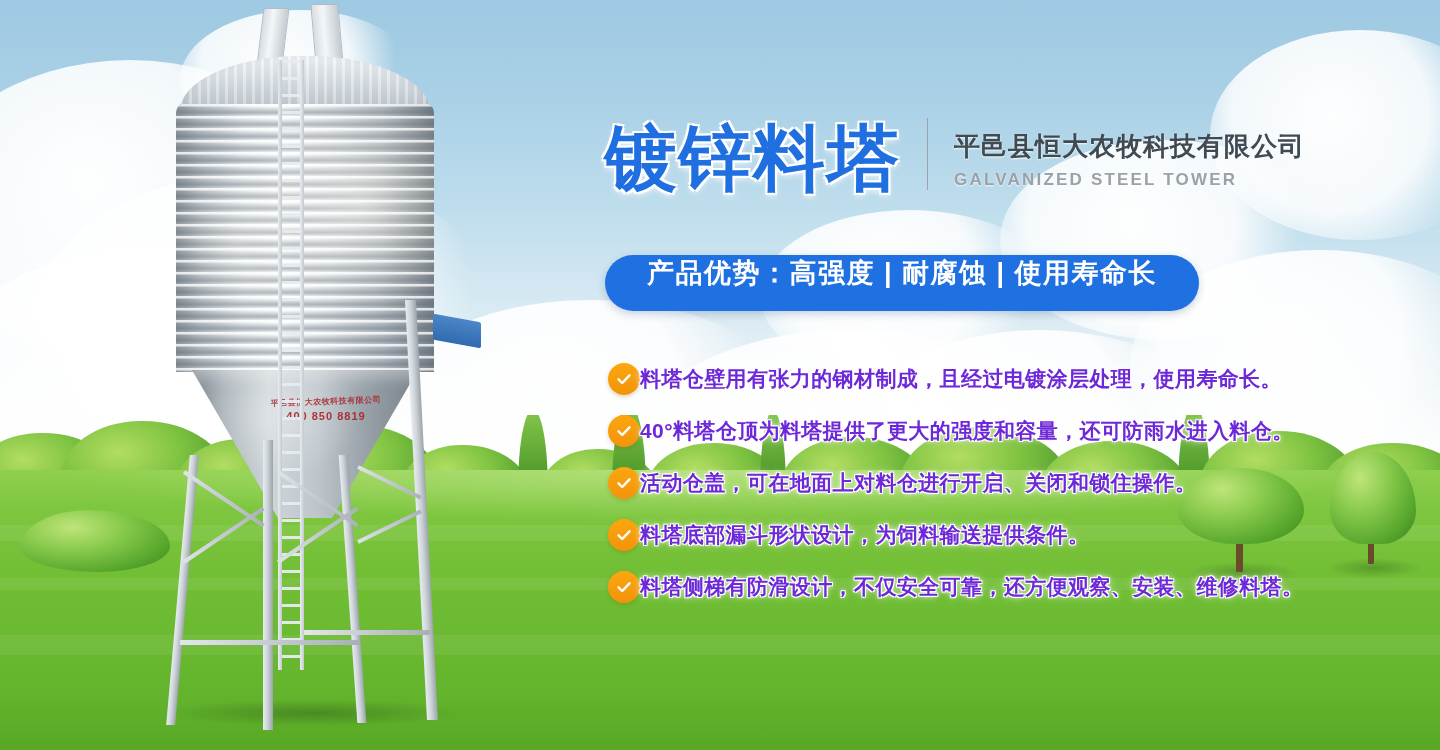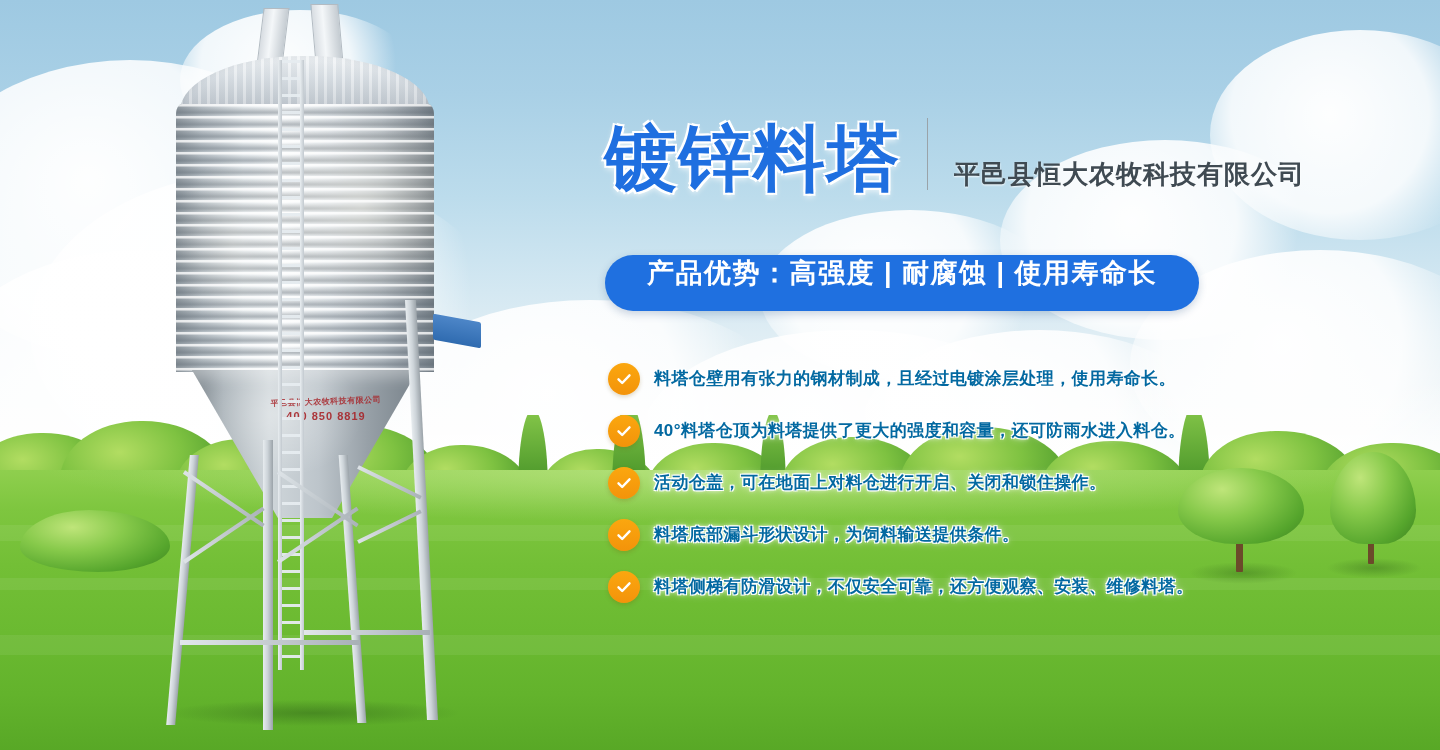--- a/index.html
+++ b/index.html
@@ -266,22 +266,22 @@
   }
   .check-badge {
     flex:0 0 auto;
     width:32px; height:32px; border-radius:50%;
     background:linear-gradient(to bottom,#fba70f,#f3930a);
     display:flex; align-items:center; justify-content:center;
     box-shadow:0 2px 4px rgba(120,80,0,0.22);
   }
   .check-badge svg { display:block; }
   .feature-text {
-    margin-left:14px;
-    font-size:17px; color:#0369a1; font-weight:bold;
+    margin-left:0;
+    font-size:21px; color:#6d28d9; font-weight:bold;
     letter-spacing:.4px; white-space:nowrap;
     text-shadow:
       1px 1px 0 #fff, -1px 1px 0 #fff, 1px -1px 0 #fff, -1px -1px 0 #fff,
       0 0 4px rgba(255,255,255,0.95), 0 0 8px rgba(255,255,255,0.8);
   }
 </style>
 </head>
 <body>
 
 <div class="banner">
@@ -383,20 +383,21 @@
     <div class="brace-h" style="left:196px; top:630px; width:126px;"></div>
   </div>
 
   <div class="content">
 
     <div class="headline-row">
       <div class="main-title">镀锌料塔</div>
       <div class="title-divider"></div>
       <div class="co-block">
         <div class="co-name">平邑县恒大农牧科技有限公司</div>
+        <div class="co-en">GALVANIZED STEEL TOWER</div>
       </div>
     </div>
 
     <div class="advantage-pill">
       <span>产品优势：高强度 | 耐腐蚀 | 使用寿命长</span>
     </div>
 
     <div class="feature-list">
 
       <div class="feature-item">

